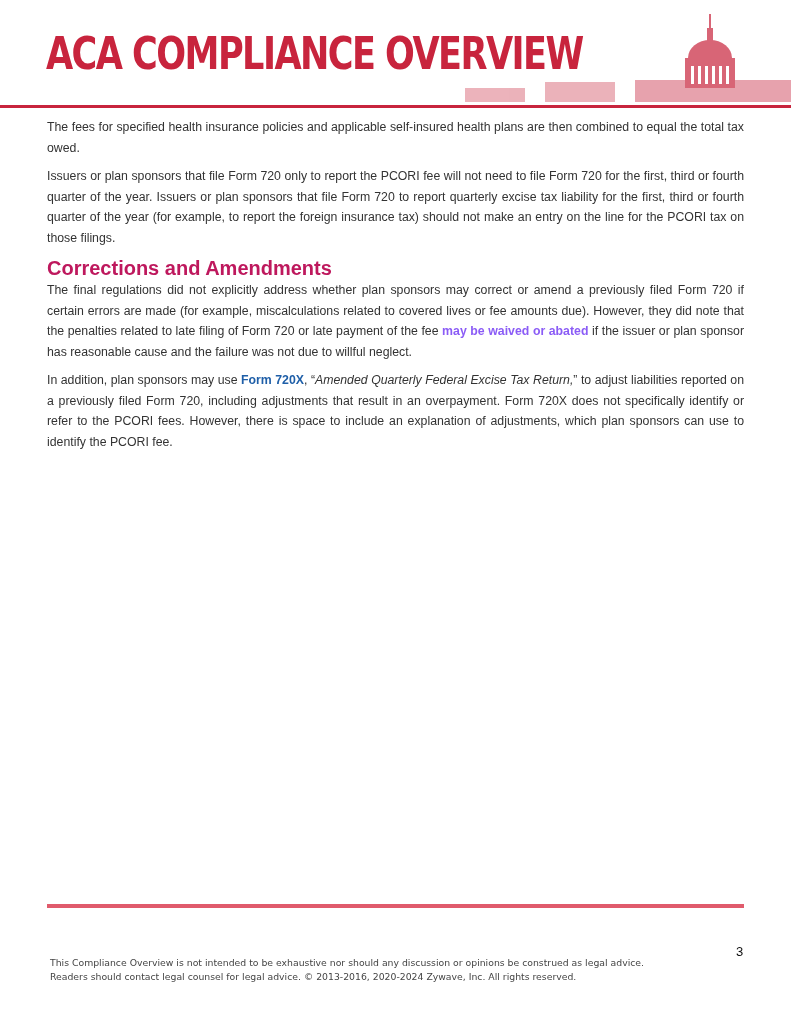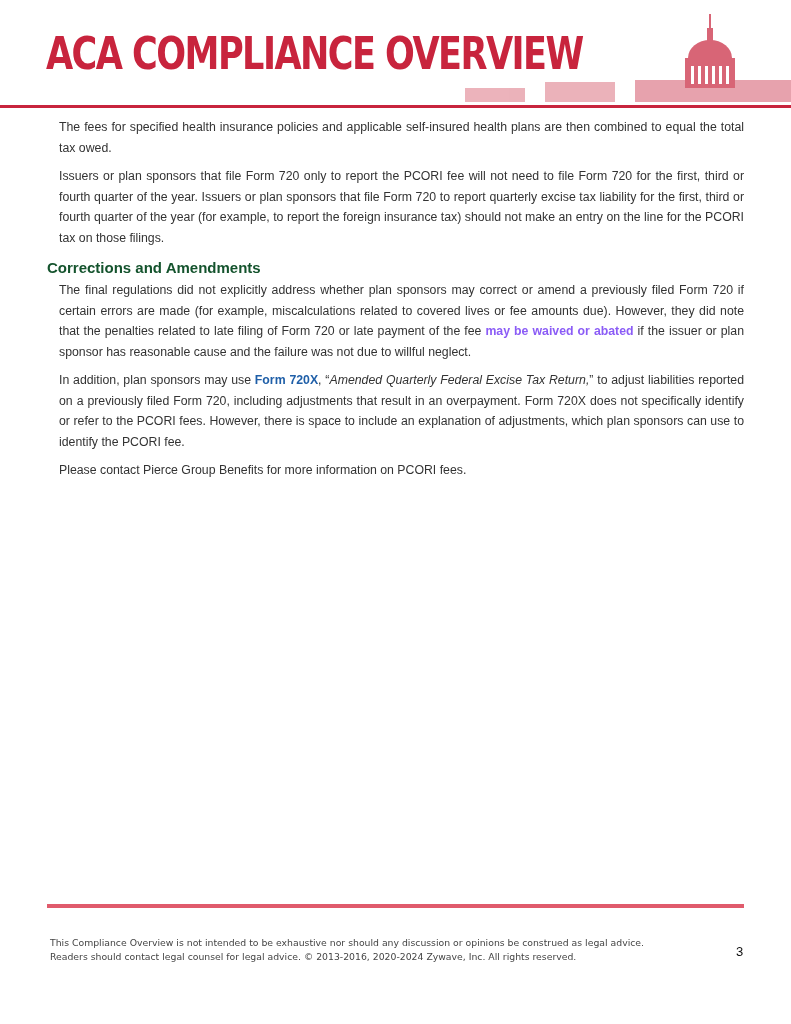--- a/index.html
+++ b/index.html
@@ -8,26 +8,26 @@
   .header-title {
     position: absolute; left: 46px; top: 28px;
     font-family: "DejaVu Sans", sans-serif; font-weight: bold;
     font-size: 45px; line-height: 52px; color: #c8243d;
     letter-spacing: -2px; transform: scaleX(0.78); transform-origin: left top;
     white-space: nowrap;
   }
   .header-rule { position: absolute; left: 0; top: 105px; width: 791px; height: 3px; background: #c8243d; }
   .capitol { position: absolute; left: 465px; top: 10px; width: 326px; height: 96px; }
   .content { position: absolute; left: 47px; top: 117px; width: 697px; font-size: 12.3px; line-height: 20.5px; color: #333; }
-  .content p { margin: 0 0 8px 12px; text-align: justify; }
-  .content h2 { margin: 6px 0 0 0; font-size: 15px; line-height: 24px; color: #14532d; font-weight: bold; font-family: "Liberation Sans", sans-serif; }
+  .content p { margin: 0 0 8px 0; text-align: justify; }
+  .content h2 { margin: 6px 0 0 0; font-size: 20px; line-height: 24px; color: #be185d; font-weight: bold; font-family: "Liberation Sans", sans-serif; }
   .content a { color: #1f5fa8; font-weight: bold; }
   .content b { color: #8b5cf6; }
   .footer-rule { position: absolute; left: 47px; top: 904px; width: 697px; height: 4px; background: #e05b6c; }
-  .footer-text { position: absolute; left: 50px; top: 936px; width: 600px; font-family: "DejaVu Sans", sans-serif; font-size: 9.3px; line-height: 14px; color: #444; }
+  .footer-text { position: absolute; left: 50px; top: 956px; width: 600px; font-family: "DejaVu Sans", sans-serif; font-size: 9.3px; line-height: 14px; color: #444; }
   .page-num { position: absolute; left: 736px; top: 944px; font-size: 13px; color: #111; }
 </style>
 </head>
 <body>
 
 <div class="header-title">ACA COMPLIANCE OVERVIEW</div>
 
 <svg class="capitol" viewBox="0 0 326 96">
   <g fill="#c8243d" opacity="0.35">
     <rect x="0" y="78" width="60" height="14"></rect>
@@ -52,18 +52,17 @@
 <div class="header-rule"></div>
 
 <div class="content">
   <p>The fees for specified health insurance policies and applicable self-insured health plans are then combined to equal the total tax owed.</p>
   <p>Issuers or plan sponsors that file Form 720 only to report the PCORI fee will not need to file Form 720 for the first, third or fourth quarter of the year. Issuers or plan sponsors that file Form 720 to report quarterly excise tax liability for the first, third or fourth quarter of the year (for example, to report the foreign insurance tax) should not make an entry on the line for the PCORI tax on those filings.</p>
 
   <h2>Corrections and Amendments</h2>
   <p><span>The final regulations did not explicitly address whether plan sponsors may correct or amend a previously filed Form 720 if certain errors are made (for example, miscalculations related to covered lives or fee amounts due). However, they did note that the penalties related to late filing of Form 720 or late payment of the fee </span><b>may be waived or abated</b><span> if the issuer or plan sponsor has reasonable cause and the failure was not due to willful neglect.</span></p>
   <p><span>In addition, plan sponsors may use </span><a>Form 720X</a><span>, “</span><i>Amended Quarterly Federal Excise Tax Return,</i><span>” to adjust liabilities reported on a previously filed Form 720, including adjustments that result in an overpayment. Form 720X does not specifically identify or refer to the PCORI fees. However, there is space to include an explanation of adjustments, which plan sponsors can use to identify the PCORI fee.</span></p>
 
-  <p>Please contact Pierce Group Benefits for more information on PCORI fees.</p>
 </div>
 
 <div class="footer-rule"></div>
 <div class="footer-text">This Compliance Overview is not intended to be exhaustive nor should any discussion or opinions be construed as legal advice. Readers should contact legal counsel for legal advice. © 2013-2016, 2020-2024 Zywave, Inc. All rights reserved.</div>
 <div class="page-num">3</div>
 
 </body></html>

